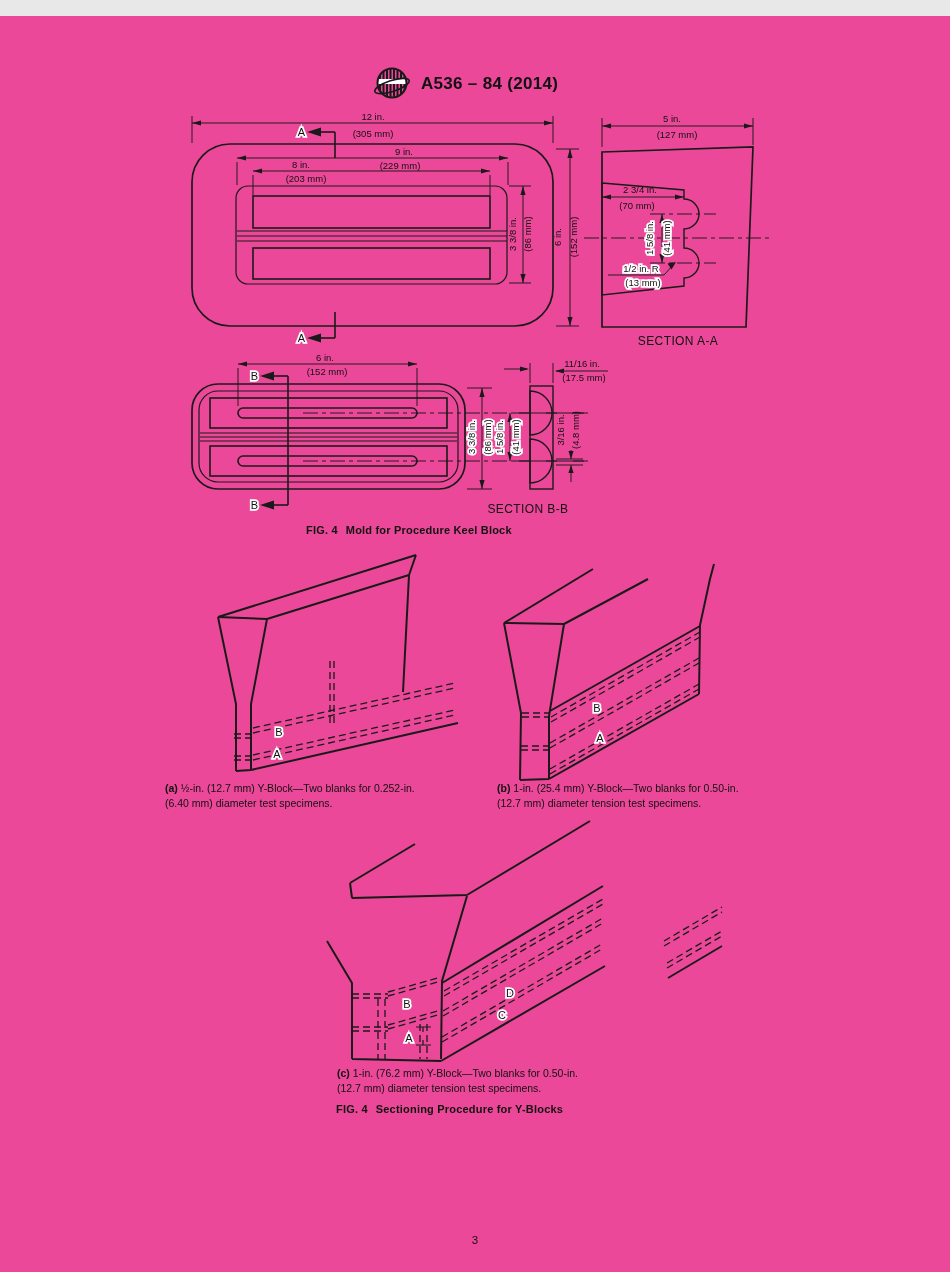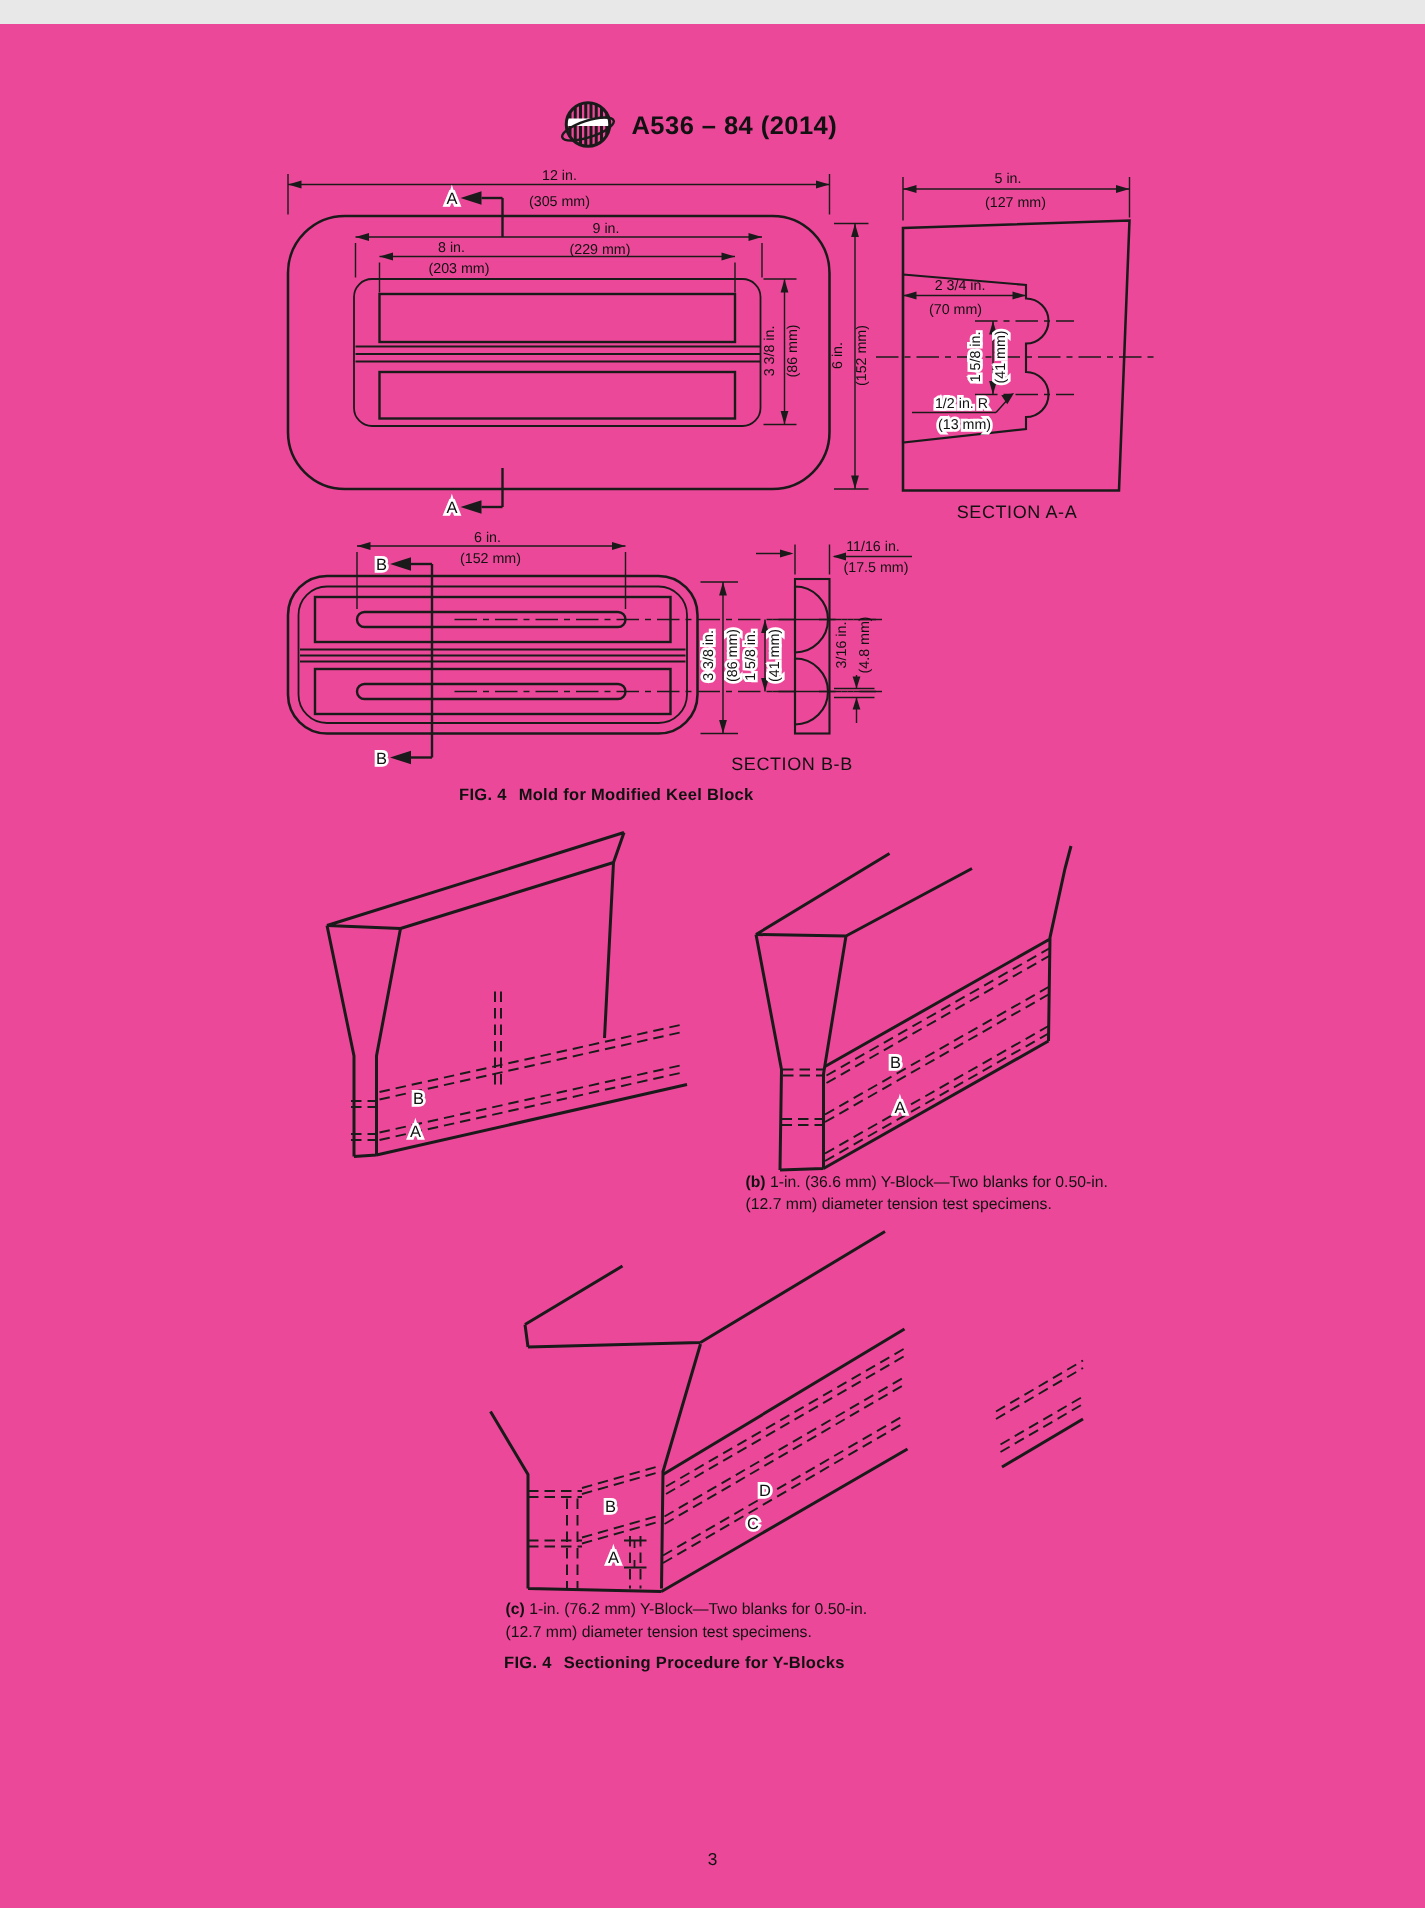--- a/index.html
+++ b/index.html
@@ -265,26 +265,30 @@
       <path class="dash2" d="M378,983 L378,1043 M385,983 L385,1043 M420,1008 L420,1043 M427,1008 L427,1043"></path>
       <path class="ln w12" d="M416,1011 L431,1011 M423,1011 L423,1016 M416,1029 L431,1029 M423,1024 L423,1029"></path>
       <text class="t11 halo" x="407" y="992" text-anchor="middle">B</text>
       <text class="t11 halo" x="409" y="1026" text-anchor="middle">A</text>
       <text class="t11 halo" x="510" y="981" text-anchor="middle">D</text>
       <text class="t11 halo" x="502" y="1003" text-anchor="middle">C</text>
     </g>
   </svg>
 
   <div class="abs figcap" style="left:306px;top:508px;">
-    <span>FIG. 4</span><span style="display:inline-block;width:8px;"></span><span>Mold for Modified Keel Block</span>
-  </div>
-
+    <span>FIG. 4</span><span style="display:inline-block;width:8px;"></span><span>Mold for Procedure Keel Block</span>
+  </div>
+
+  <div class="abs cap" style="left:165px;top:765px;width:300px;">
+    <b>(a)</b><span> ½-in. (12.7 mm) Y-Block—Two blanks for 0.252-in.</span><br>
+    <span>(6.40 mm) diameter test specimens.</span>
+  </div>
 
   <div class="abs cap" style="left:497px;top:765px;width:310px;">
-    <b>(b)</b><span> 1-in. (36.6 mm) Y-Block—Two blanks for 0.50-in.</span><br>
+    <b>(b)</b><span> 1-in. (25.4 mm) Y-Block—Two blanks for 0.50-in.</span><br>
     <span>(12.7 mm) diameter tension test specimens.</span>
   </div>
 
   <div class="abs cap" style="left:337px;top:1050px;width:290px;">
     <b>(c)</b><span> 1-in. (76.2 mm) Y-Block—Two blanks for 0.50-in.</span><br>
     <span>(12.7 mm) diameter tension test specimens.</span>
   </div>
 
   <div class="abs figcap" style="left:336px;top:1087px;">
     <span>FIG. 4</span><span style="display:inline-block;width:8px;"></span><span>Sectioning Procedure for Y-Blocks</span>

